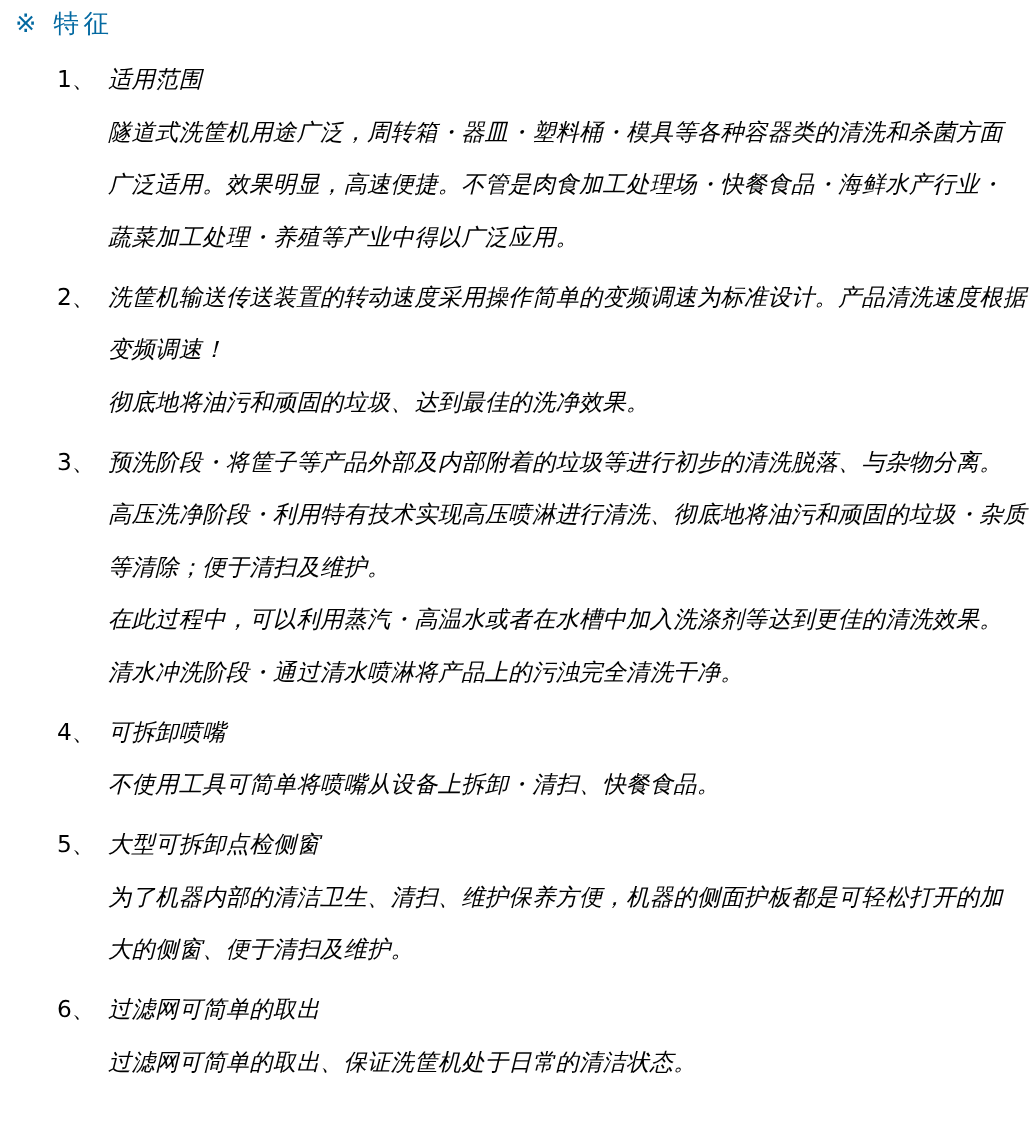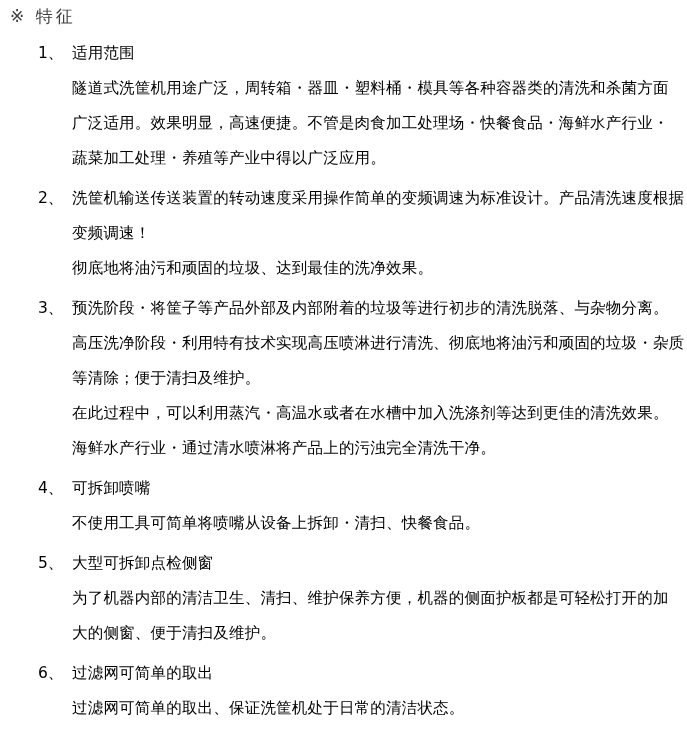--- a/index.html
+++ b/index.html
@@ -10,33 +10,33 @@
     overflow: hidden;
     color: #000000;
     font-family: "DejaVu Sans", sans-serif;
   }
   .page { padding: 0 10px 0 10px; }
   .doc-title {
     margin: 0 0 4px 0;
     font-size: 17px;
     line-height: 32px;
     font-weight: normal;
-    color: #404040;
+    color: #0369a1;
     letter-spacing: 3px;
   }
   .section { display: flex; align-items: flex-start; }
   .section + .section { margin-top: 5px; }
   .num {
     flex: 0 0 34px;
     margin-left: 28px;
     font-size: 15.5px;
     line-height: 35px;
     white-space: nowrap;
   }
-  .content { flex: 1; min-width: 0; }
+  .content { flex: 1; min-width: 0; font-style: italic; }
   .line {
     font-size: 15.5px;
     line-height: 35px;
     white-space: nowrap;
     letter-spacing: 0.2px;
   }
   .heading { font-weight: normal; }
 </style>
 </head>
 <body>
@@ -64,21 +64,21 @@
     </div>
   </div>
 
   <div class="section">
     <span class="num">3、</span>
     <div class="content">
       <div class="line">预洗阶段・将筐子等产品外部及内部附着的垃圾等进行初步的清洗脱落、与杂物分离。</div>
       <div class="line">高压洗净阶段・利用特有技术实现高压喷淋进行清洗、彻底地将油污和顽固的垃圾・杂质</div>
       <div class="line">等清除；便于清扫及维护。</div>
       <div class="line">在此过程中，可以利用蒸汽・高温水或者在水槽中加入洗涤剂等达到更佳的清洗效果。</div>
-      <div class="line">海鲜水产行业・通过清水喷淋将产品上的污浊完全清洗干净。</div>
+      <div class="line">清水冲洗阶段・通过清水喷淋将产品上的污浊完全清洗干净。</div>
     </div>
   </div>
 
   <div class="section">
     <span class="num">4、</span>
     <div class="content">
       <div class="line heading">可拆卸喷嘴</div>
       <div class="line">不使用工具可简单将喷嘴从设备上拆卸・清扫、快餐食品。</div>
     </div>
   </div>

